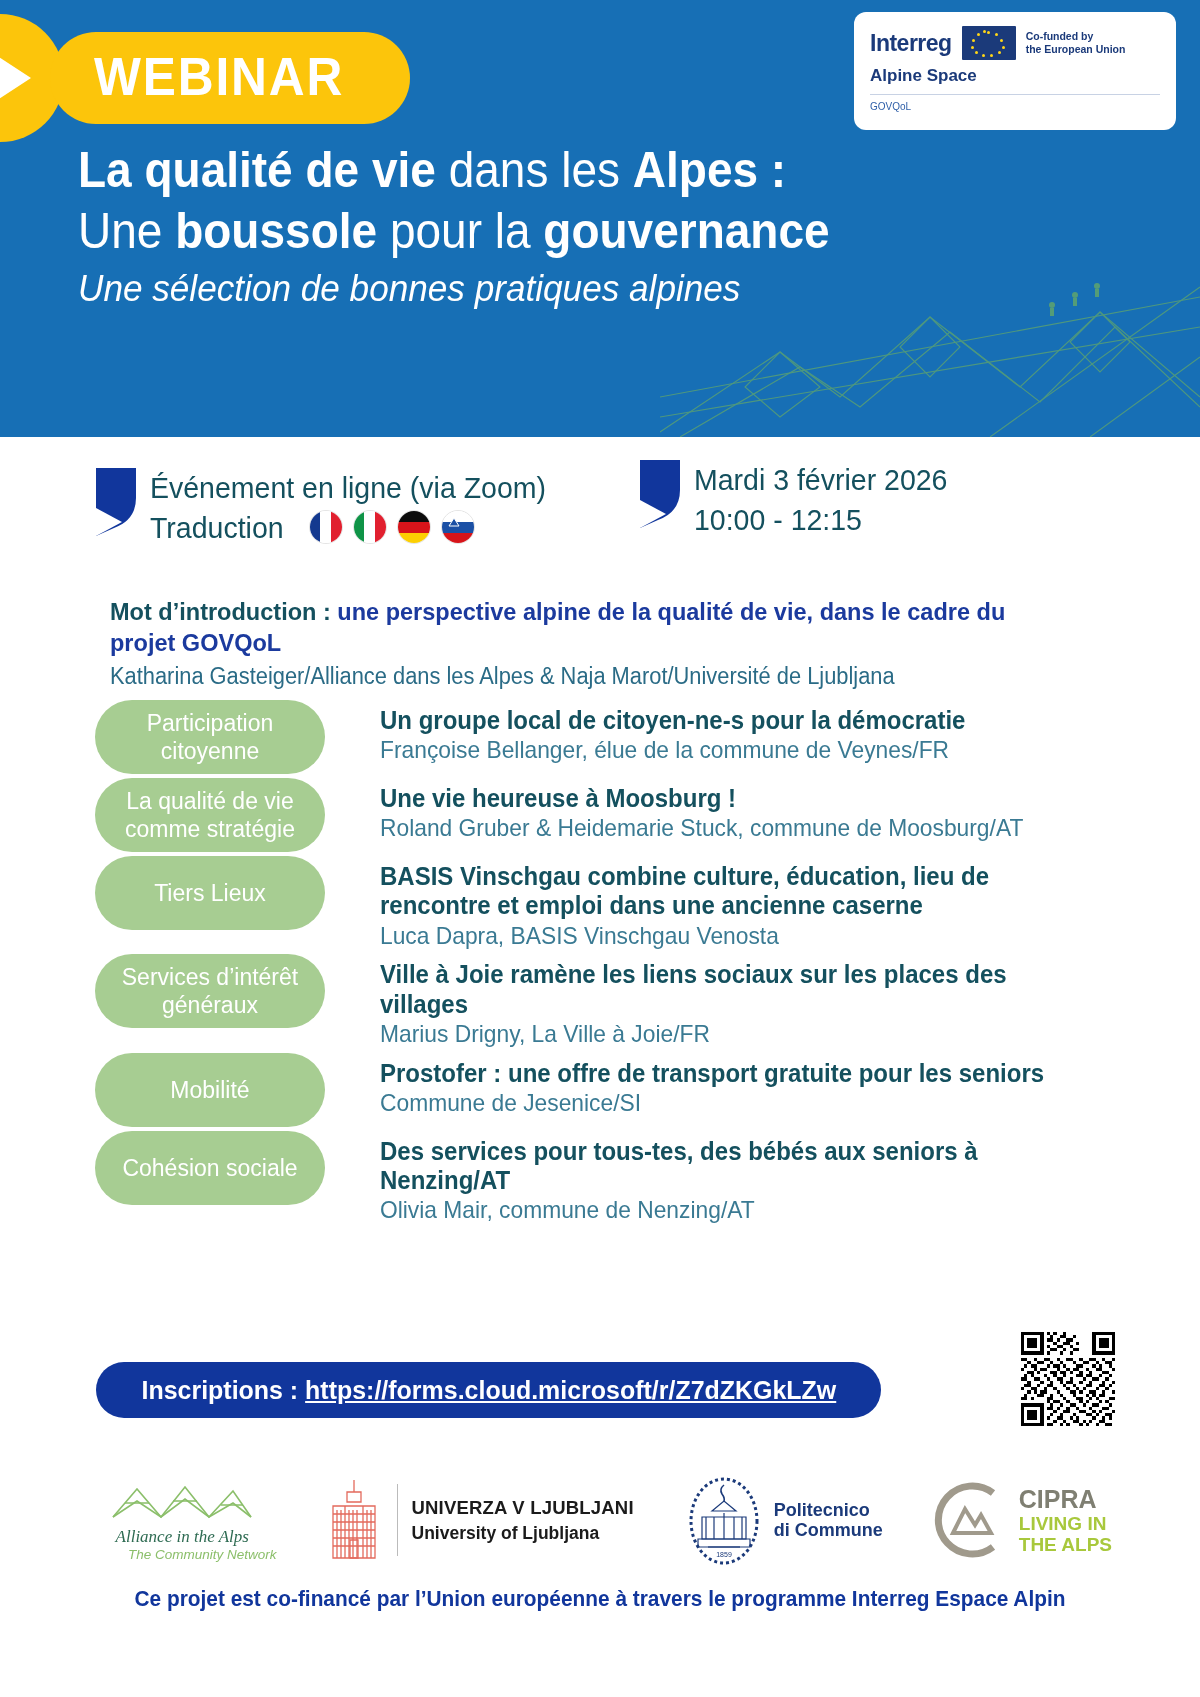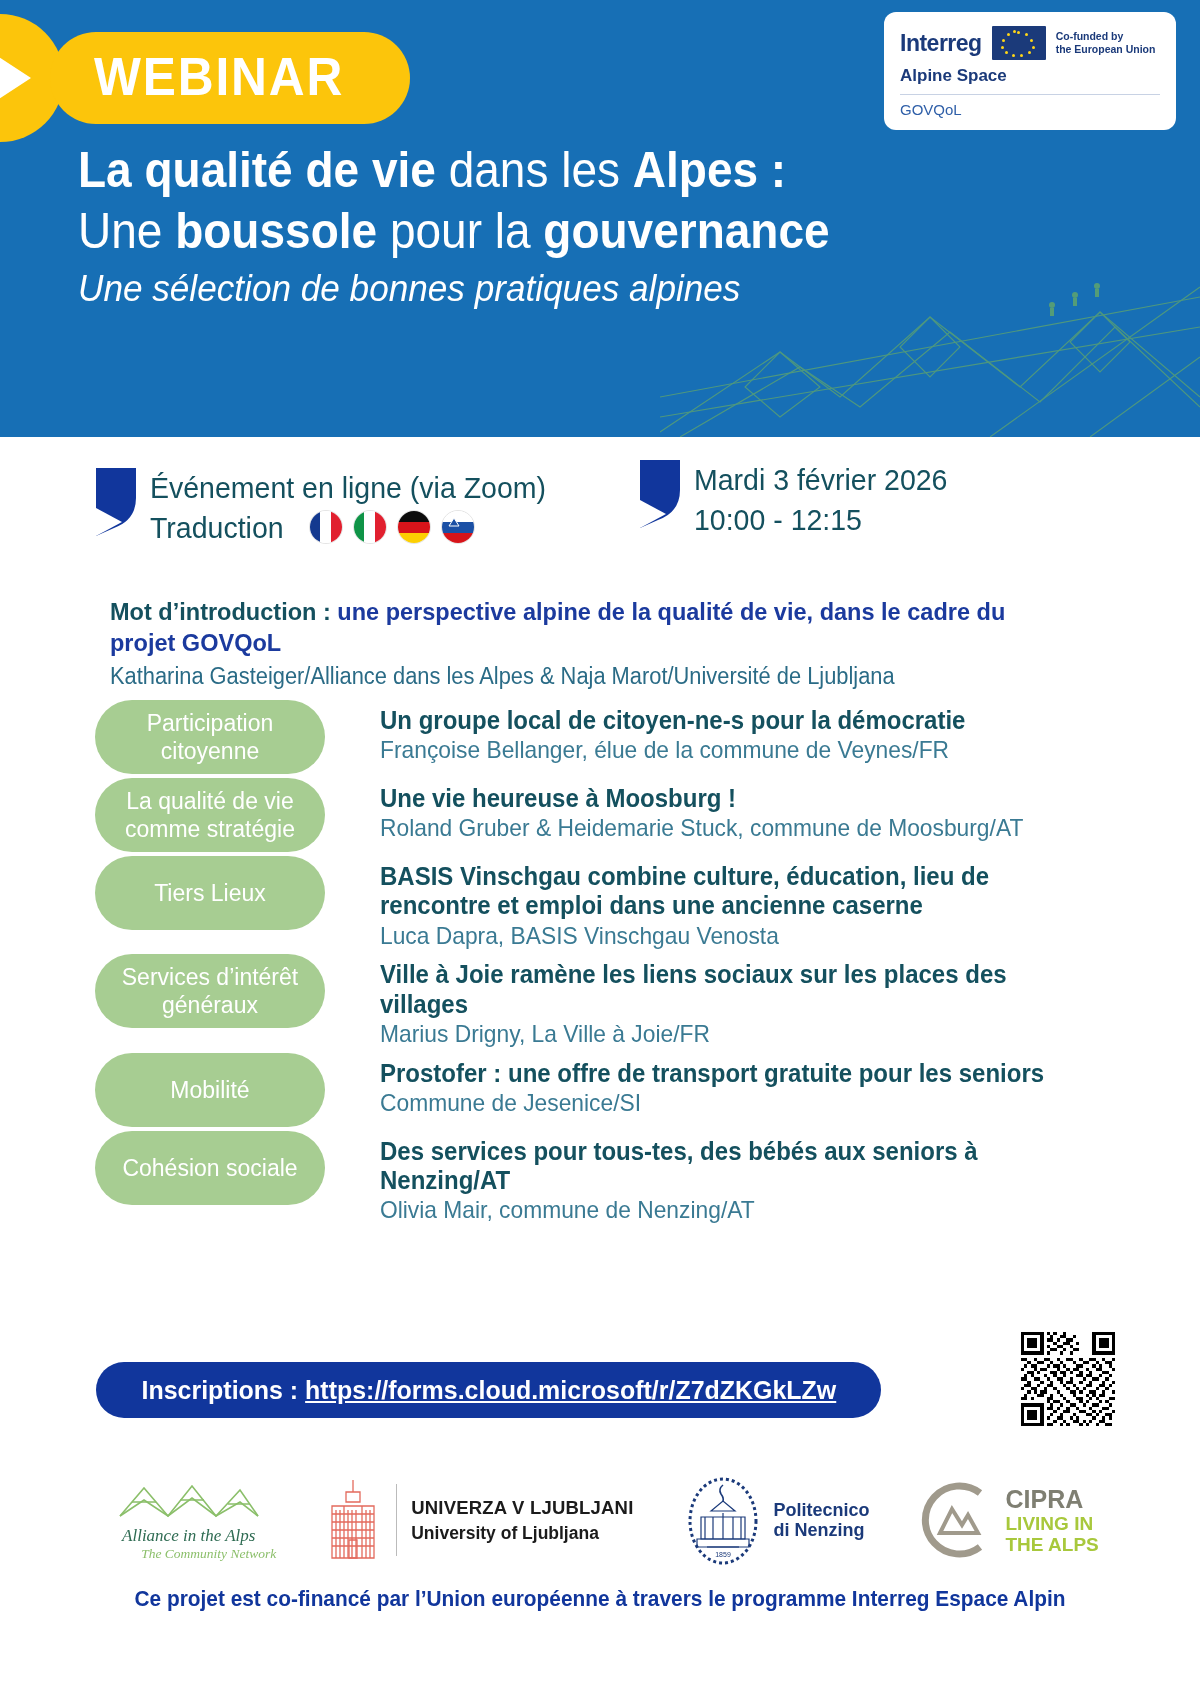--- a/index.html
+++ b/index.html
@@ -50,35 +50,35 @@
     font-size:54px;
     font-weight:bold;
     letter-spacing:2px;
     font-family:"Liberation Sans", sans-serif;
     transform: scaleX(0.92);
     transform-origin:left center;
   }
 
   .interreg-box {
     position:absolute; right:24px; top:12px;
-    width:292px; height:118px;
+    width:322px; height:118px;
     background:#ffffff;
     border-radius:12px;
     padding:14px 16px 10px 16px;
   }
   .interreg-top { display:flex; align-items:center; gap:10px; }
   .interreg-word { font-size:23px; font-weight:bold; color:#1b3a7a; letter-spacing:-0.5px; }
   .eu-flag {
     width:54px; height:34px; background:#1b3a7a; position:relative; border-radius:1px;
   }
   .eu-star { position:absolute; width:3px; height:3px; background:#ffd617; border-radius:50%; }
   .eu-text { font-size:10.5px; font-weight:bold; color:#1b3a7a; line-height:1.25; }
   .alpine-space { font-size:17px; font-weight:bold; color:#1b3a7a; margin-top:6px; }
   .interreg-rule { height:1px; background:#c8d2e4; margin:8px 0 6px 0; }
-  .govqol { font-size:15px; color:#2f5fa8; }
+  .govqol { font-size:10px; color:#2f5fa8; }
 
   .title-block { position:absolute; left:78px; top:140px; width:1010px; }
   .title-line {
     color:#ffffff;
     font-size:50px;
     line-height:1.22;
     font-family:"Liberation Sans Narrow","Liberation Sans",sans-serif;
     transform: scaleX(0.92);
     transform-origin:left center;
     white-space:nowrap;
@@ -179,21 +179,21 @@
   }
   .reg-text u { text-decoration:underline; }
   .qr { position:absolute; right:85px; top:1332px; width:94px; height:94px; }
 
   
   .footer { position:absolute; left:0; top:1455px; width:1200px; height:242px; }
   .logos { display:flex; align-items:center; justify-content:center; gap:48px; height:130px; }
   .logo { display:flex; align-items:center; }
   .aita { display:flex; flex-direction:column; align-items:center; }
   .aita-name { color:#2e6b52; font-size:17px; font-style:italic; font-family:"Liberation Serif",serif; margin-top:4px;text-align:center;}
-  .aita-sub { color:#8bbf6a; font-size:13.5px; font-style:italic; font-family:Liberation Serif, serif;margin-left:40px; }
+  .aita-sub { color:#8bbf6a; font-size:13.5px; font-style:italic; font-family:Liberation Sans, sans-serif;margin-left:40px; }
   .ulj { display:flex; align-items:center; gap:14px; }
   .ulj-div { width:1px; height:72px; background:#bbb; }
   .ulj-txt1 { color:#1b1b1b; font-size:18.5px; font-weight:bold; letter-spacing:.2px; }
   .ulj-txt2 { color:#1b1b1b; font-size:17.5px; font-weight:bold; margin-top:4px;}
   .polito-txt { color:#1b3a7a; font-size:18px; font-weight:bold; line-height:1.12; margin-left:8px;}
   .cipra { display:flex; align-items:center; gap:10px; }
   .cipra-t1 { color:#7f7f72; font-size:25px; font-weight:bold; }
   .cipra-t2 { color:#a8c83c; font-size:19px; font-weight:bold; line-height:1.1;}
   .footer-note {
     text-align:center; color:#11369c; font-size:21.5px; font-weight:bold; margin-top:2px;
@@ -630,21 +630,21 @@
             <path d="M16 66 H68 V74 H16 Z"></path>
             <path d="M20 44 H64 L64 66 H20 Z"></path>
             <path d="M24 44 V66 M32 44 V66 M42 40 V66 M52 44 V66 M60 44 V66"></path>
             <path d="M30 38 L42 28 L54 38 Z"></path>
             <path d="M26 74 H58"></path>
           </g>
           <text x="42" y="84" font-size="7" fill="#1b3a7a" text-anchor="middle" font-family="Liberation Sans, sans-serif">1859</text>
         </svg>
         <div class="polito-txt">
           <div>Politecnico</div>
-          <div>di Nenzing</div>
+          <div>di Commune</div>
         </div>
       </div>
 
       <div class="logo cipra">
         <svg width="78" height="78" viewBox="0 0 78 78">
           <path d="M62 12 A34 34 0 1 0 62 66" fill="none" stroke="#a09a8c" stroke-width="7"></path>
           <path d="M22 52 L34 28 L44 44 L50 34 L60 52 Z" fill="none" stroke="#a09a8c" stroke-width="4"></path>
         </svg>
         <div>
           <div class="cipra-t1">CIPRA</div>

